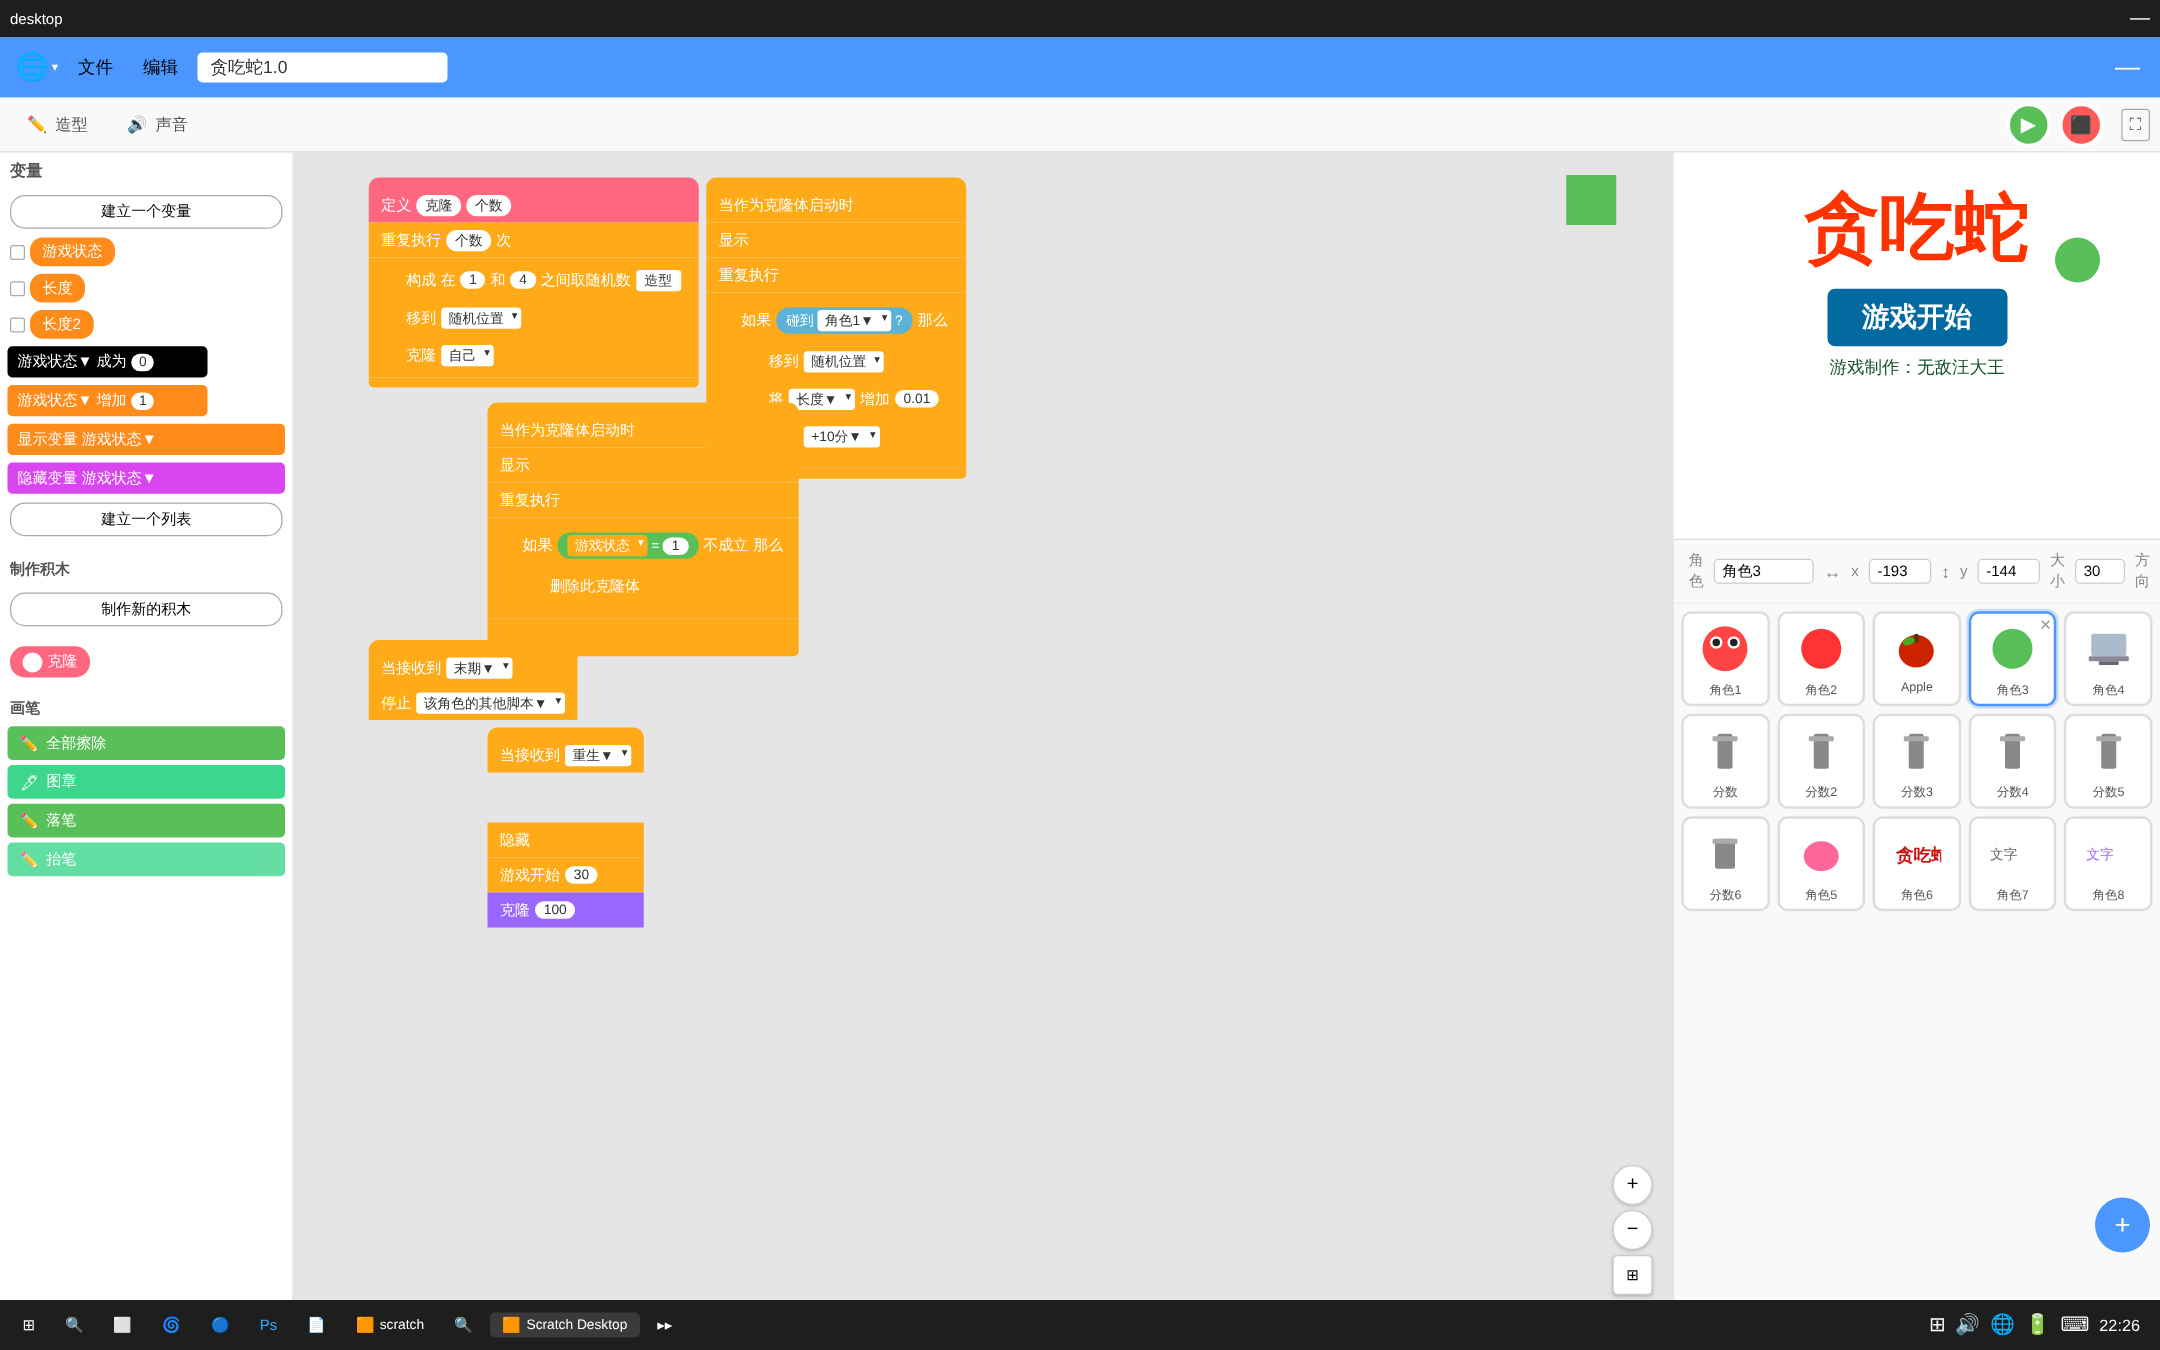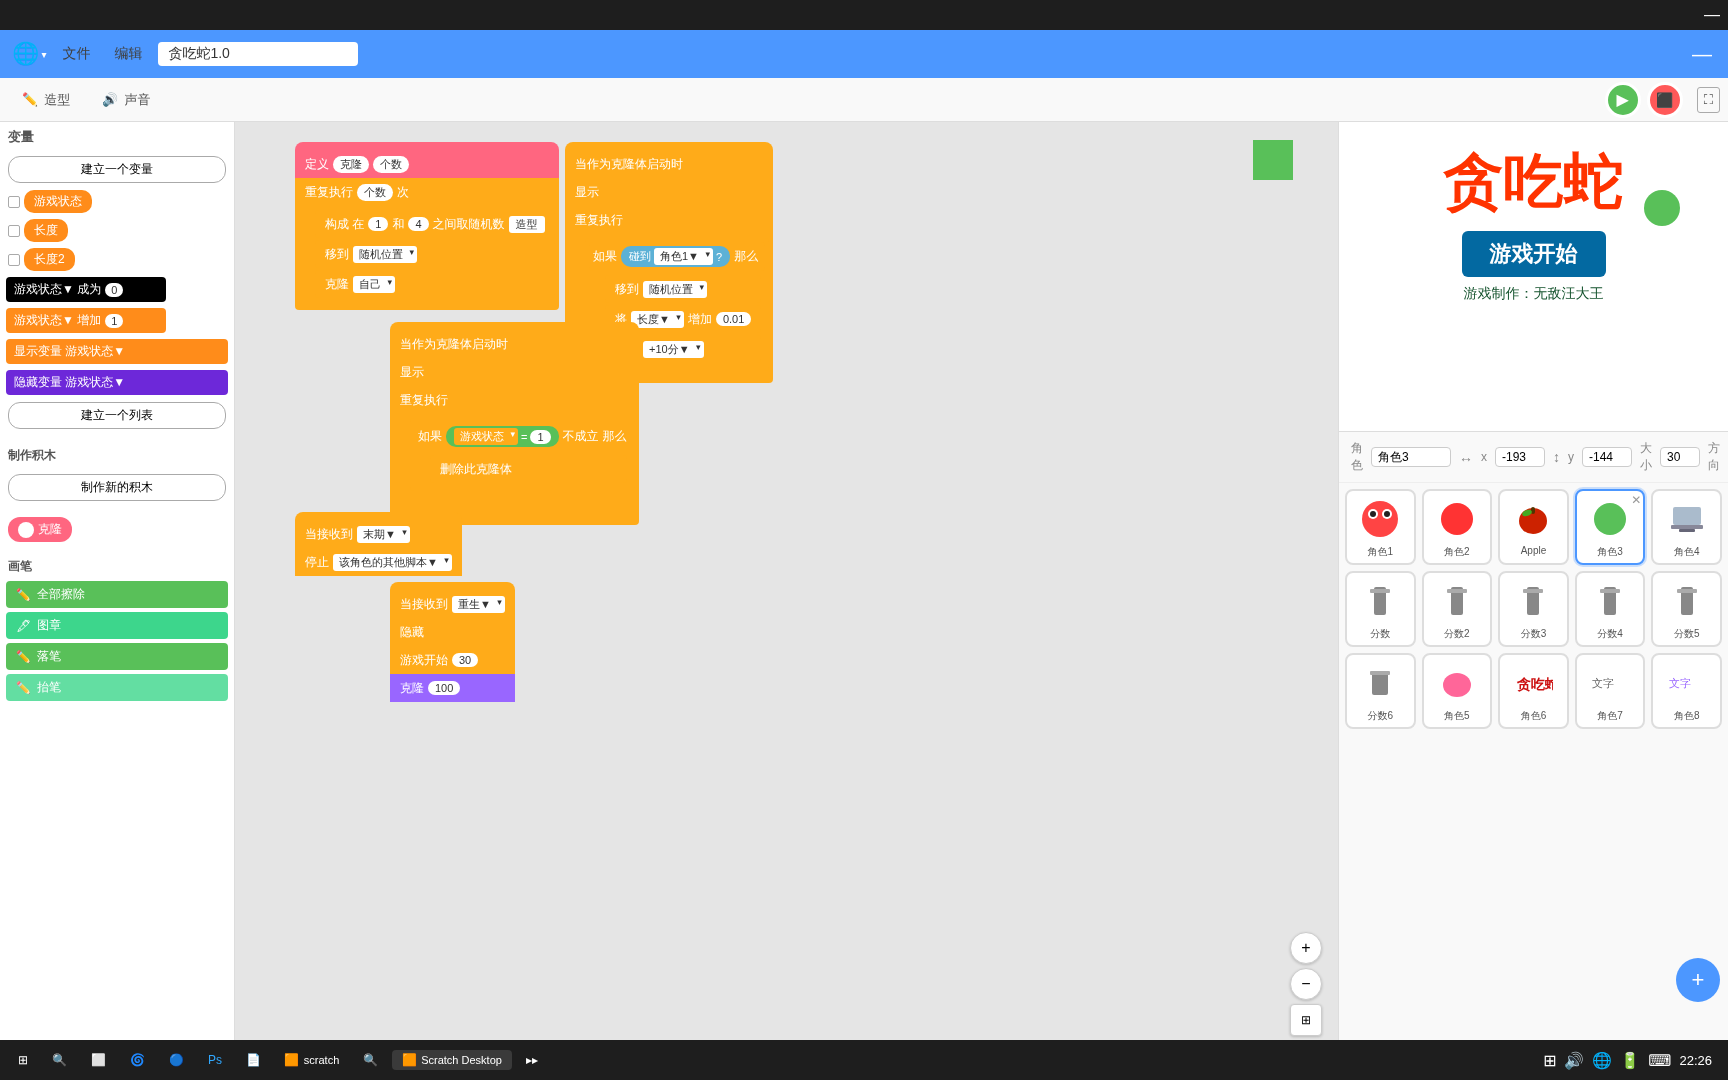--- a/index.html
+++ b/index.html
@@ -16,21 +16,21 @@
 
     
     .app { position: absolute; top: 30px; left: 0; width: 1728px; height: 1022px; display: flex; flex-direction: column; }
 
     
     .top-nav {
       height: 48px; background: #4c97ff; display: flex; align-items: center; padding: 0 12px; gap: 8px;
       flex-shrink: 0;
     }
     .nav-globe { color: white; font-size: 22px; cursor: pointer; display: flex; align-items: center; gap: 2px; }
-    .nav-btn { background: none; border: none; color: #404040; font-size: 14px; cursor: pointer; padding: 4px 8px; }
+    .nav-btn { background: none; border: none; color: #000000; font-size: 14px; cursor: pointer; padding: 4px 8px; }
     .nav-title-input {
       background: white; border: none; border-radius: 4px; padding: 4px 10px;
       font-size: 14px; width: 200px; color: #333; outline: none;
     }
     .nav-spacer { flex: 1; }
     .minimize-btn { color: white; font-size: 20px; cursor: pointer; padding: 4px; }
 
     
     .second-row {
       height: 44px; background: #f9f9f9; display: flex; align-items: center; padding: 0 8px; gap: 4px;
@@ -137,20 +137,21 @@
     .inp-rect { background: white; color: #333; border-radius: 3px; padding: 1px 7px; font-size: 11px; }
     .drp { background: white; color: #333; border-radius: 3px; padding: 1px 14px 1px 6px; font-size: 11px; position: relative; cursor: pointer; }
     .drp::after { content: '▾'; position: absolute; right: 3px; font-size: 9px; }
     .bool-block { background: #59c059; color: white; border-radius: 10px; padding: 2px 8px; font-size: 11px; display: inline-flex; align-items: center; gap: 3px; }
     .bool-block.teal { background: #5cb1d6; }
   </style>
 </head>
 <body>
 
 <div class="title-bar">
+  <span class="title-bar-text">desktop</span>
   <button class="win-close">—</button>
 </div>
 
 <div class="app">
 
   <div class="top-nav">
     <div class="nav-globe">
       <span>🌐</span>
       <span style="font-size:10px;color:white;">▾</span>
     </div>
@@ -209,21 +210,21 @@
           <span>游戏状态▼ 成为</span>
           <span class="set-val">0</span>
         </div>
         <div class="change-block" style="margin:3px 6px;">
           <span>游戏状态▼ 增加</span>
           <span class="set-val">1</span>
         </div>
         <div class="show-block" style="margin:3px 6px;background:#ff8c1a;color:white;border-radius:4px;padding:4px 8px;font-size:12px;">
           <span>显示变量 游戏状态▼</span>
         </div>
-        <div class="hide-block" style="margin:3px 6px;background:#6d28d9;color:white;border-radius:4px;padding:4px 8px;font-size:12px;">
+        <div class="hide-block" style="margin:3px 6px;background:#d946ef;color:white;border-radius:4px;padding:4px 8px;font-size:12px;">
           <span>隐藏变量 游戏状态▼</span>
         </div>
 
         <button class="create-list-btn">建立一个列表</button>
 
         <div style="height:8px;"></div>
         <div class="custom-blocks-label">制作积木</div>
         <button class="custom-block-btn">制作新的积木</button>
 
         <div style="height:8px;"></div>
@@ -371,21 +372,21 @@
             <span>停止</span>
             <span class="drp">该角色的其他脚本▼</span>
           </div>
         </div>
 
         <div style="position:absolute;top:460px;left:155px;">
           <div class="normal-block" style="background:#ffab19;border-radius:8px 8px 0 0;padding-top:14px;">
             <span>当接收到</span>
             <span class="drp">重生▼</span>
           </div>
-          <div class="normal-block" style="border-radius:0;">
+          <div class="normal-block" style="border-radius:0;margin-top:40px;">
             <span>隐藏</span>
           </div>
           <div class="normal-block" style="border-radius:0;">
             <span>游戏开始</span>
             <span class="inp">30</span>
           </div>
           <div class="normal-block" style="border-radius:0;background:#9966ff;">
             <span>克隆</span>
             <span class="inp">100</span>
           </div>

